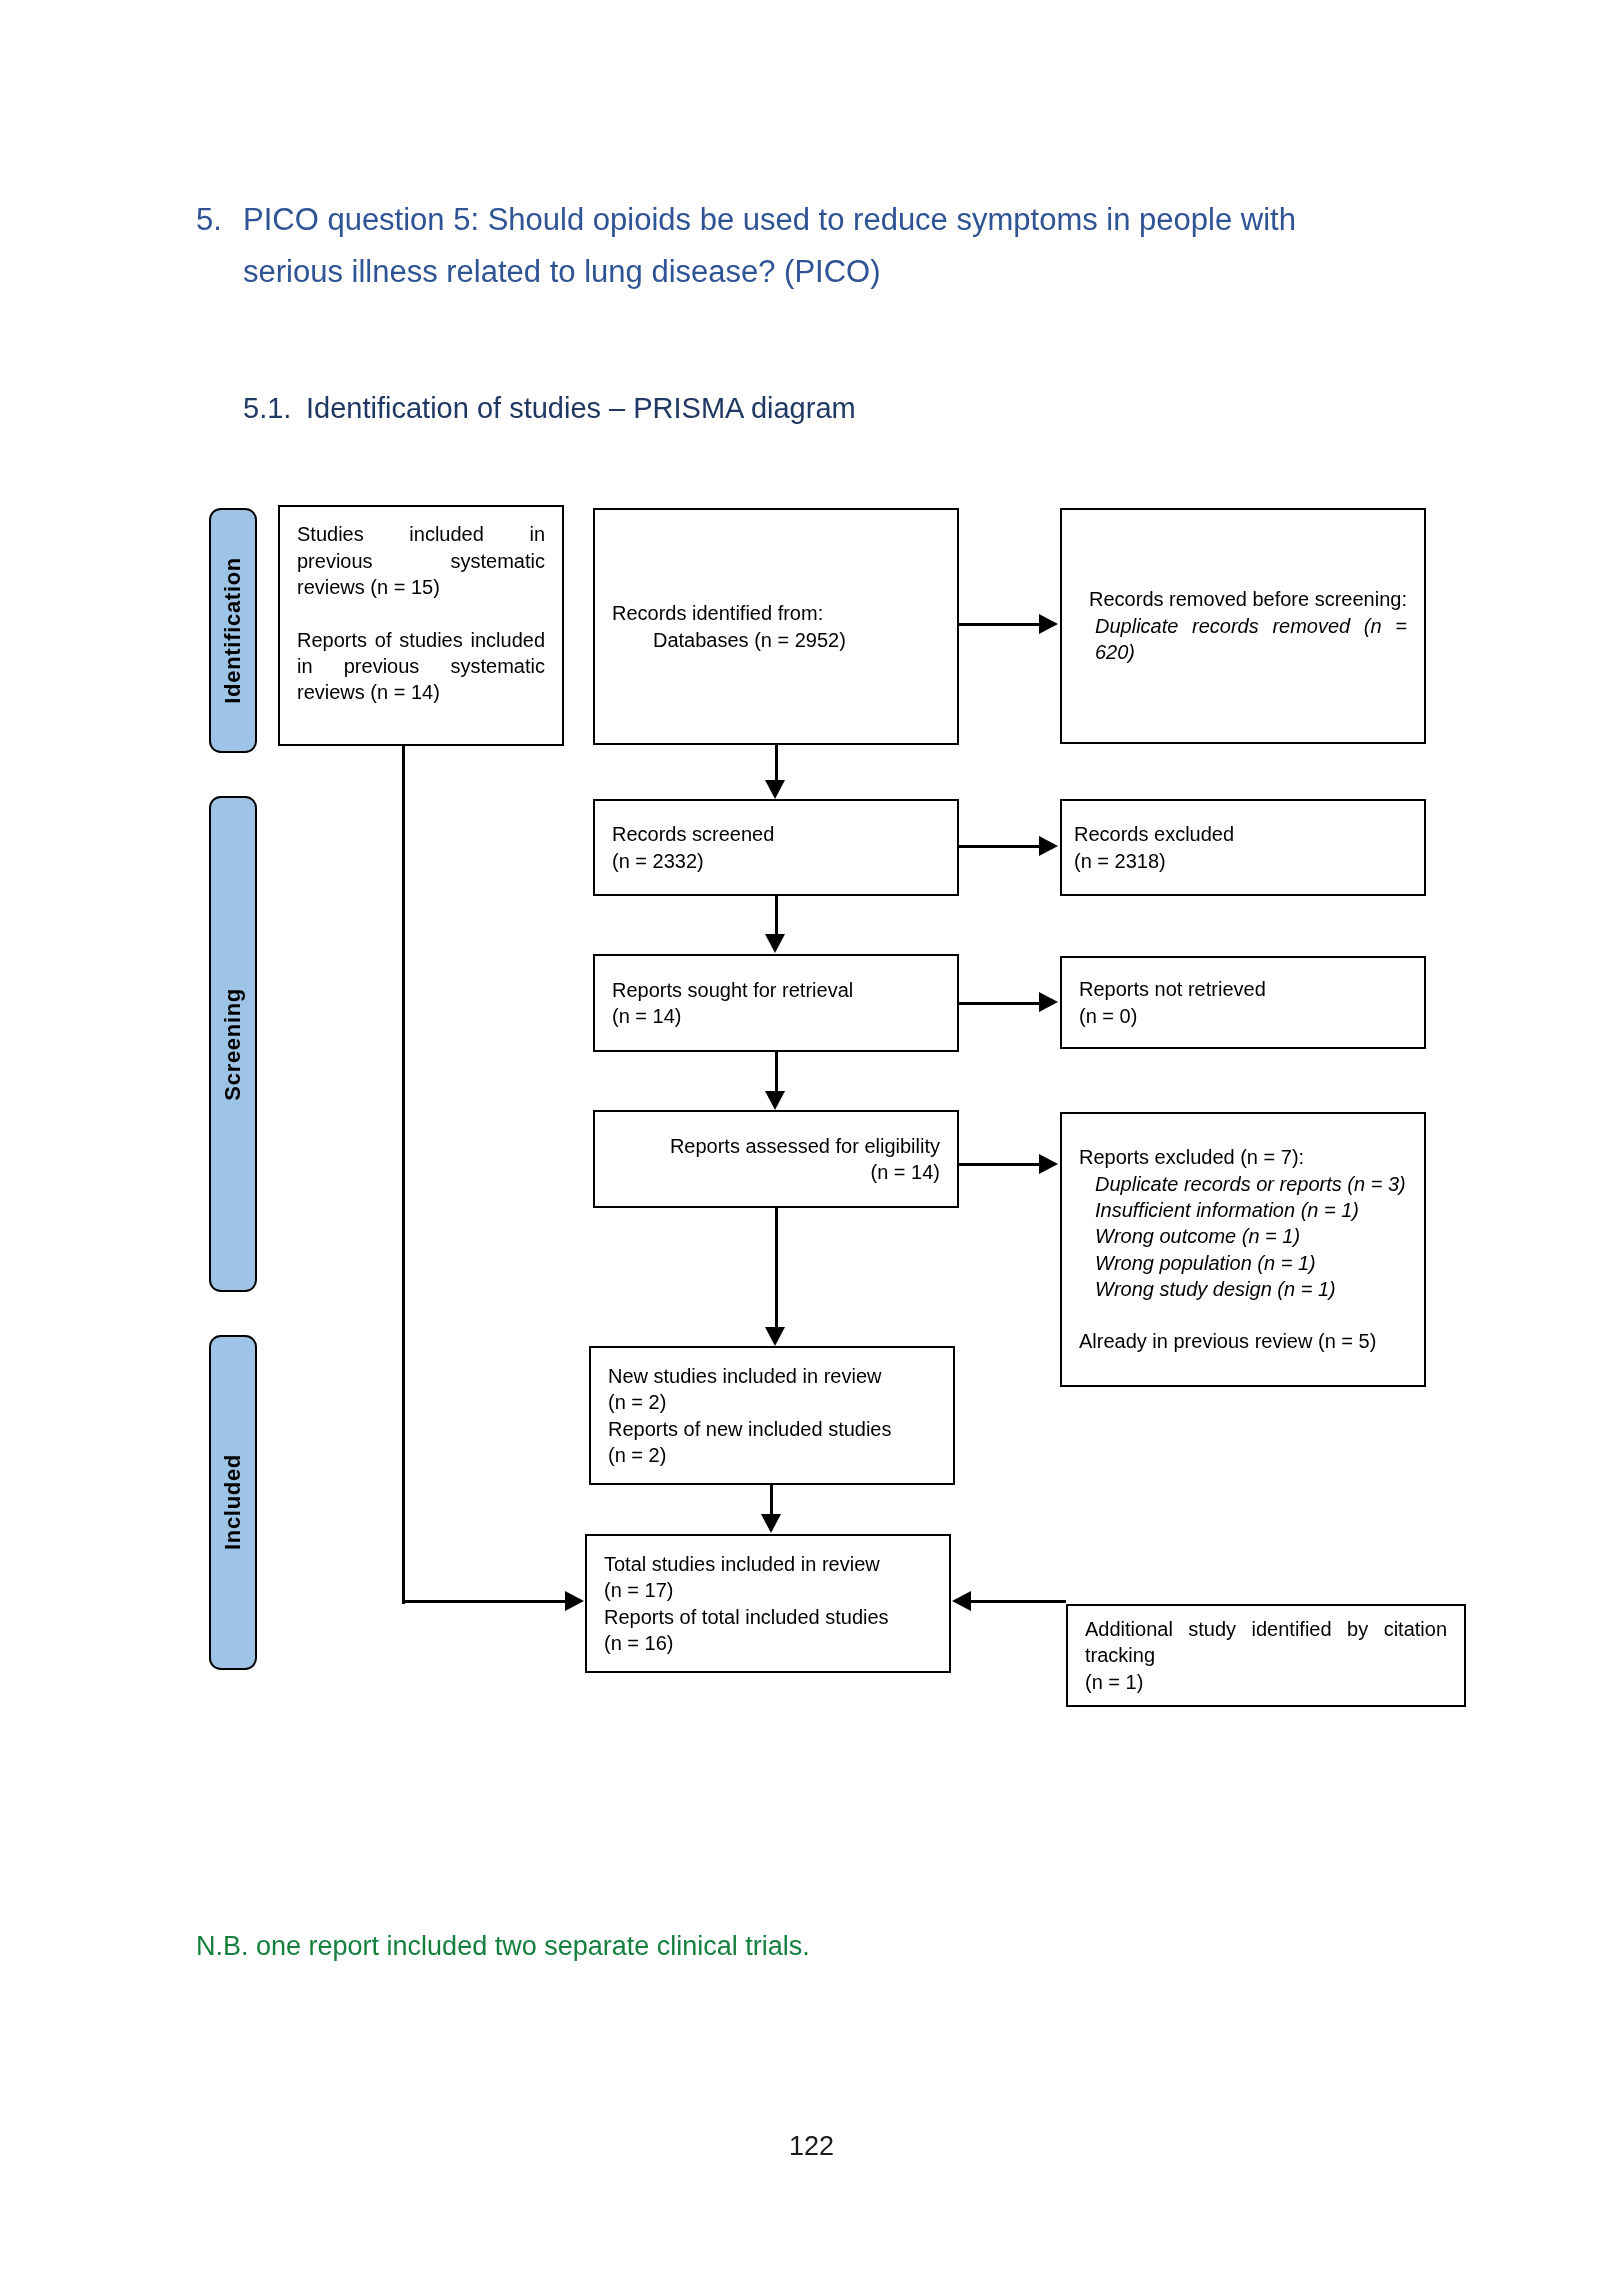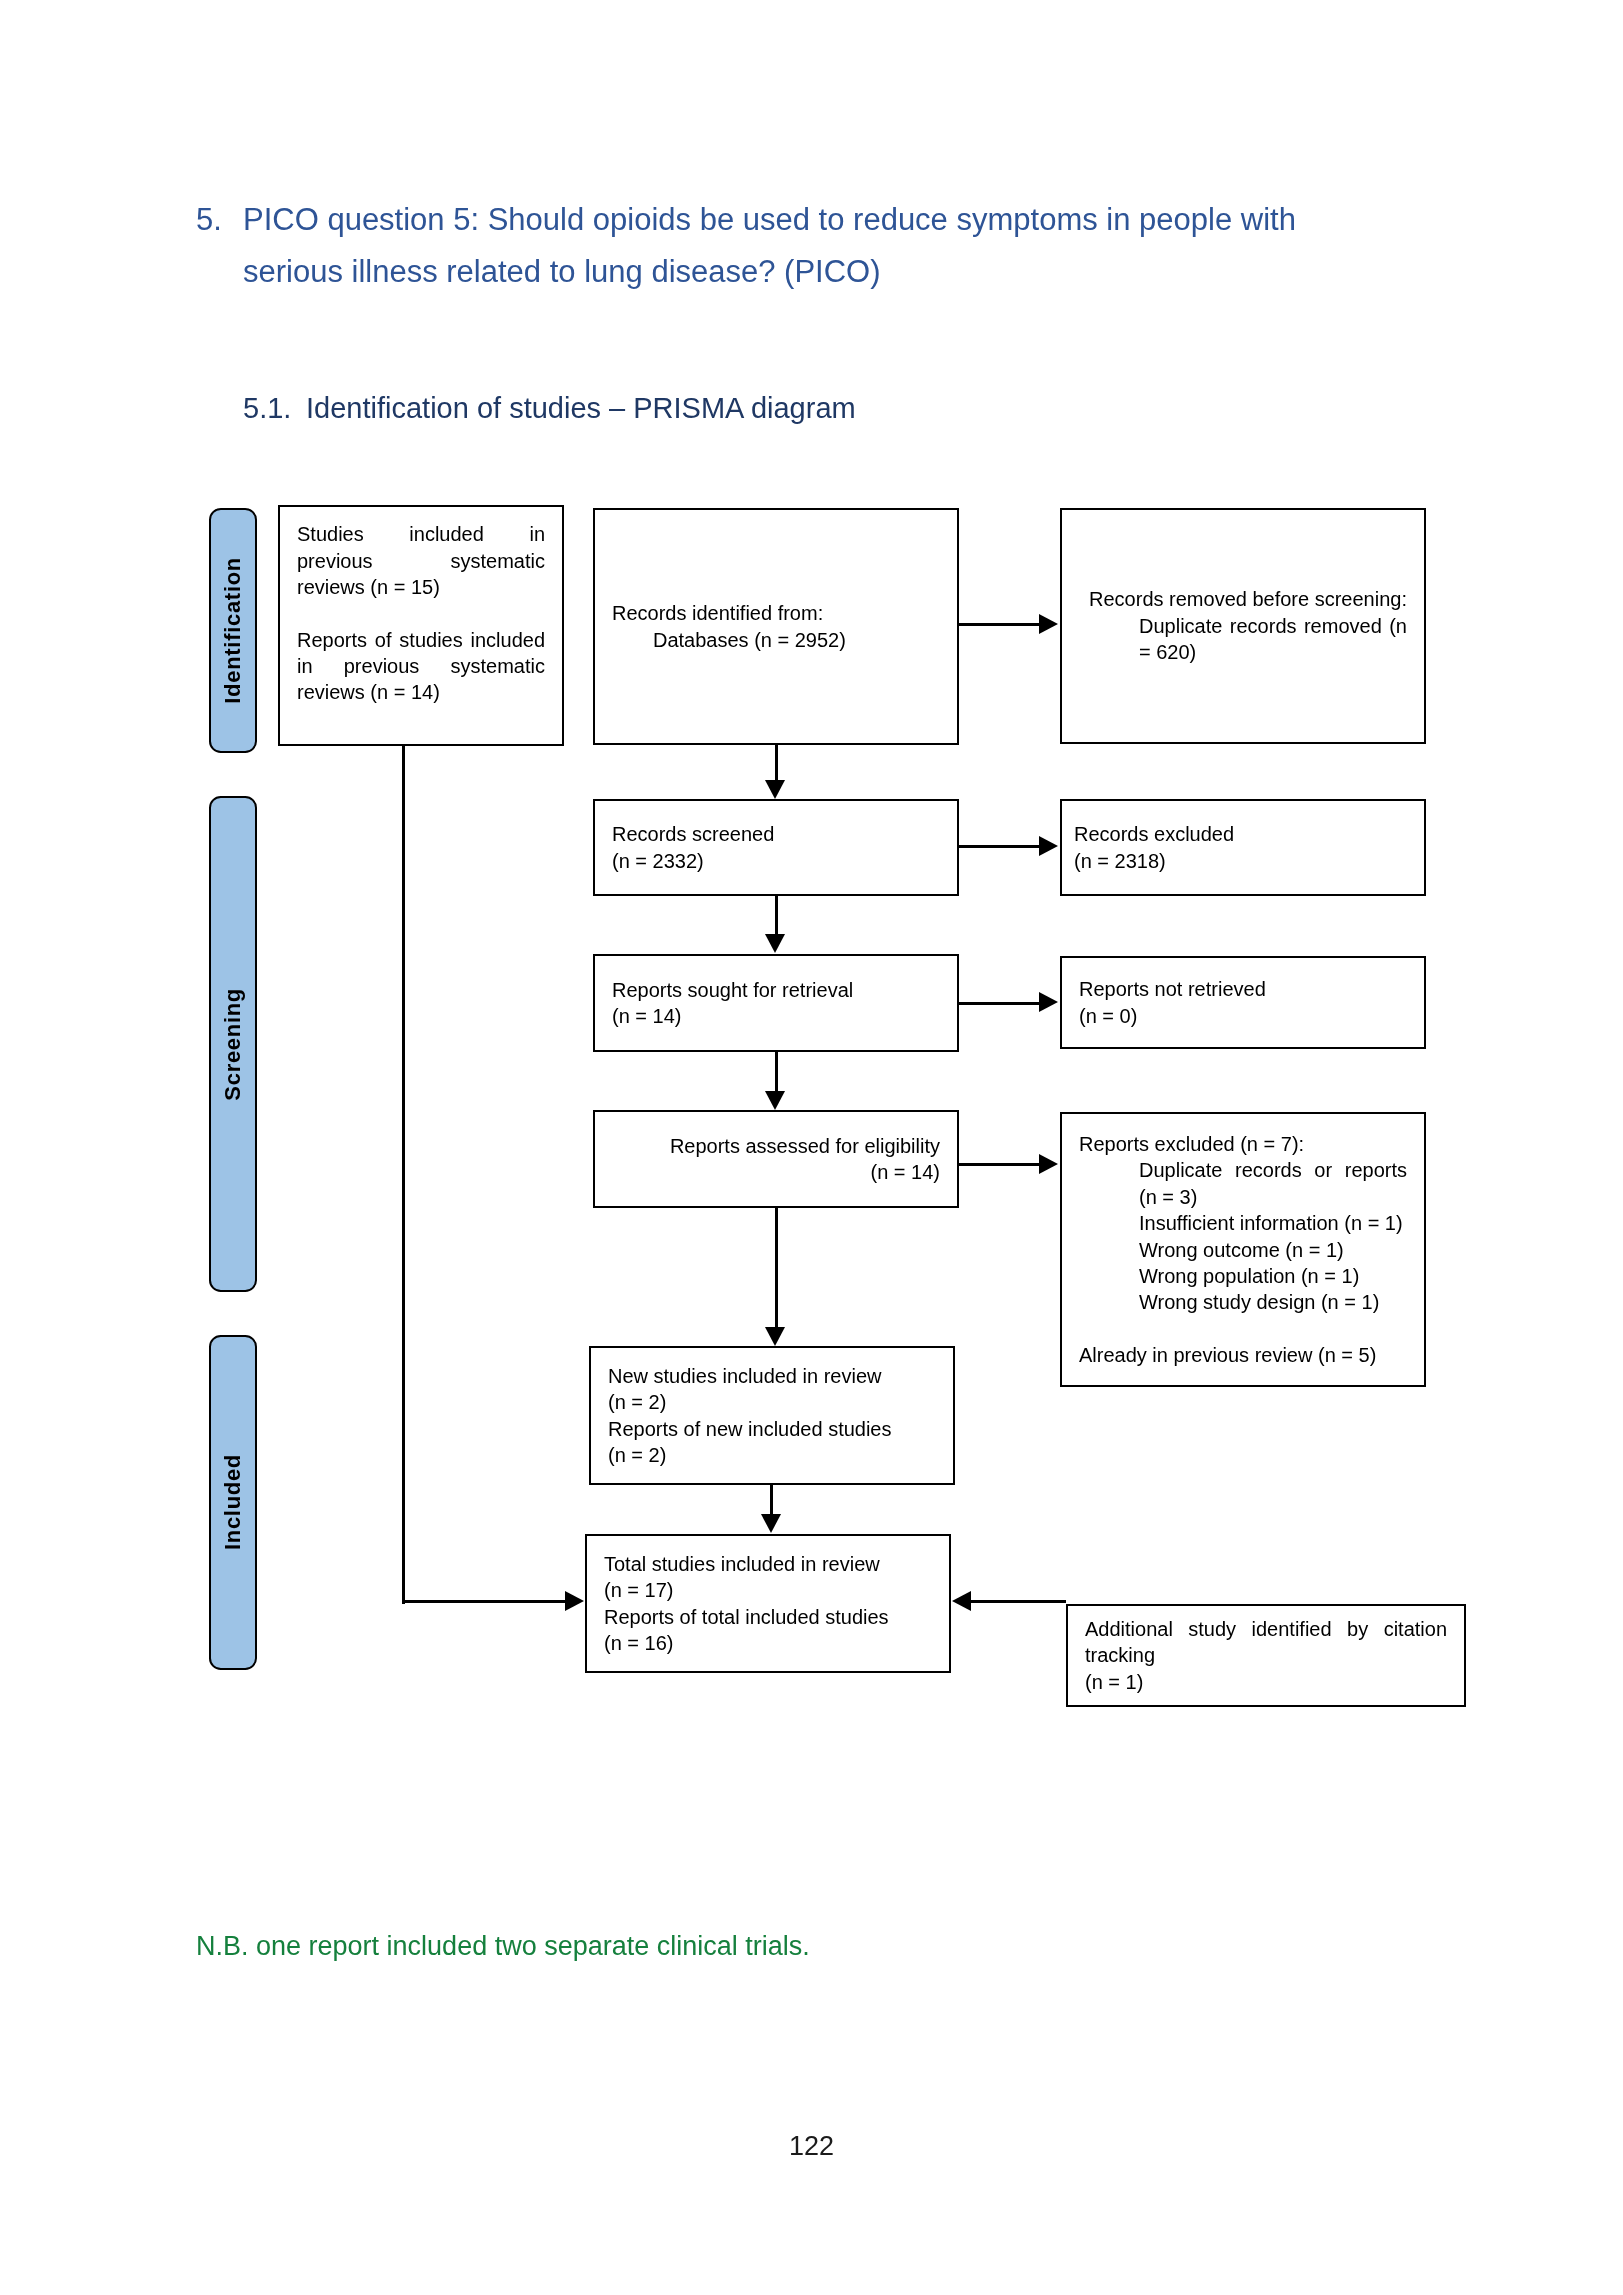--- a/index.html
+++ b/index.html
@@ -37,21 +37,21 @@
   .stage.included       { top: 1335px; height: 335px; }
 
   
   .fbox {
     position: absolute; background: #fff; border: 2.6px solid #000;
     box-sizing: border-box; font-size: 20px; line-height: 1.32; color: #000;
     display: flex; flex-direction: column; justify-content: center;
     padding: 10.5px 17px;
   }
   .fbox .just   { text-align: justify; }
-  .fbox .indent { margin-left: 60px; }
+  .fbox .indent { margin-left: 16px; font-style: italic; }
   .fbox .gap    { height: 26px; }
   .fbox .in2    { text-indent: 41px; }
 
   .box-a { left: 278px;  top: 505px;  width: 286px; height: 241px; justify-content: flex-start; padding-top: 14.4px; }
   .box-b { left: 593px;  top: 508px;  width: 366px; height: 237px; }
   .box-c { left: 1060px; top: 508px;  width: 366px; height: 236px; align-items: flex-end; }
   .box-d { left: 593px;  top: 799px; width: 366px; height: 97px; }
   .box-e { left: 1060px; top: 799px; width: 366px; height: 97px; padding-left: 12px; }
   .box-f { left: 593px;  top: 954px; width: 366px; height: 98px; }
   .box-g { left: 1060px; top: 956px; width: 366px; height: 93px; }

